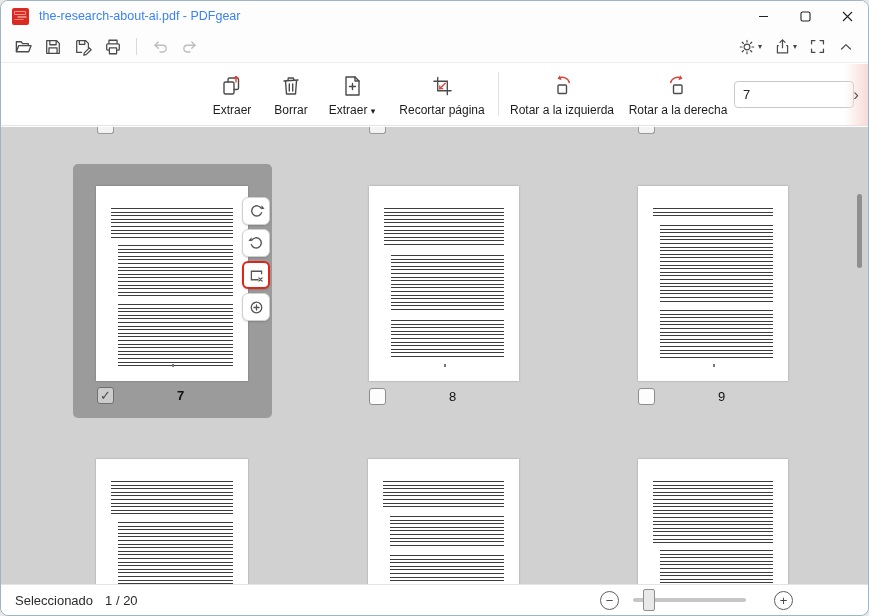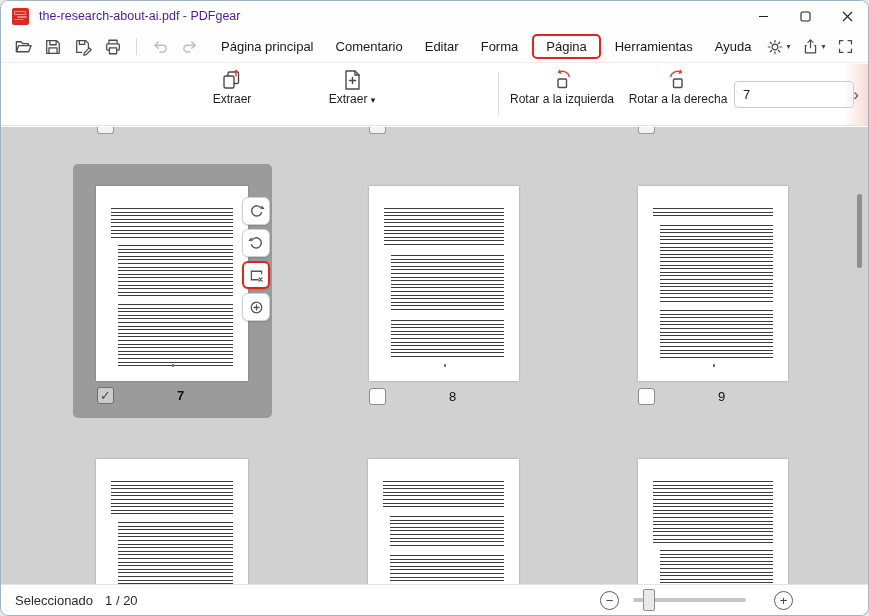--- a/index.html
+++ b/index.html
@@ -5,42 +5,42 @@
   * { margin:0; padding:0; box-sizing:border-box; }
   html,body { width:869px; height:616px; background:#e8e8e8; font-family:"Liberation Sans",sans-serif; }
   .window{ position:relative; width:869px; height:616px; background:#fff; border:1px solid #9fb4c4;
            border-radius:8px; overflow:hidden; }
 
   
   .titlebar{ position:absolute; top:0; left:0; right:0; height:30px; background:#fdfdfd; display:flex; align-items:center; }
   .appicon{ width:17px; height:17px; margin-left:11px; background:#d92b21; border-radius:2px; position:relative; flex:none;}
   .appicon::after{ content:""; position:absolute; left:3px; top:4px; width:10px; height:2px;
                    box-shadow:0 0 0 .6px #fff, 2px 4px 0 -0.5px #fff, -1px 7px 0 -0.5px #fff; opacity:.85;}
-  .title{ margin-left:10px; font-size:12.5px; color:#4c1d95; }
+  .title{ margin-left:10px; font-size:12.5px; color:#3b82f6; }
   .wctrls{ margin-left:auto; display:flex; height:100%; }
   .wbtn{ width:42px; height:30px; display:flex; align-items:center; justify-content:center;
          font-size:13px; color:#222; cursor:default;}
   .wbtn svg{ display:block; }
 
   
   .menubar{ position:absolute; top:30px; left:0; right:0; height:32px; background:#fdfdfd;
             display:flex; align-items:center; border-bottom:1px solid #ededed;}
   .qicons{ display:flex; align-items:center; margin-left:10px; gap:6px;}
   .qbtn{ width:24px; height:24px; display:flex; align-items:center; justify-content:center; border-radius:4px;}
   .vdiv{ width:1px; height:17px; background:#d9d9d9; margin:0 5px;}
   .menus{ display:flex; align-items:center; margin-left:8px; font-size:13px; color:#191919;}
   .mitem{ padding:5px 11px; border-radius:5px; white-space:nowrap;}
   .mitem.hl{ border:2px solid #df241a; padding:3px 12px; margin:0 3px;}
   .ricons{ margin-left:auto; display:flex; align-items:center; gap:4px; margin-right:10px;}
   .ribtn{ display:flex; align-items:center; padding:3px 4px; border-radius:4px;}
   .caret{ font-size:8px; color:#444; margin-left:2px;}
 
   
   .ribbon{ position:absolute; top:63px; left:0; right:0; height:62px; background:#fff; border-bottom:1px solid #e4e4e4;}
-  .tool{ position:absolute; top:0; display:flex; flex-direction:column; align-items:center; }
+  .tool{ position:absolute; top:6px; display:flex; flex-direction:column; align-items:center; gap:5px; }
   .tool .ticon{ height:28px; display:flex; align-items:flex-end; justify-content:center;}
   .tool .tlabel{ font-size:12px; color:#1d1d1d; white-space:nowrap;}
   .rdiv{ position:absolute; left:497px; top:8px; width:1px; height:44px; background:#e2e2e2;}
   .pageinput{ position:absolute; left:733px; top:17px; width:120px; height:27px; border:1px solid #c9c9c9;
               border-radius:4px; font-size:13px; padding:0 8px; color:#222; background:#fff;
               font-family:"Liberation Sans",sans-serif; outline:none;}
   .panelstrip{ position:absolute; right:0; top:0; width:24px; height:62px;
                background:linear-gradient(to right, rgba(250,220,216,0), #f7dbd7); display:flex; align-items:center; justify-content:center;}
   .panelchev{ font-size:17px; color:#555; }
 
@@ -143,29 +143,20 @@
             <path d="M8 4.5 L4.5 8 L8 11.5"></path>
         </svg>
       </div>
       <div class="qbtn">
         <svg width="18" height="18" viewBox="0 0 20 20" fill="none" stroke="#bdbdbd" stroke-width="1.5" stroke-linecap="round">
           <path d="M15.5 8 H7 a3.8 3.8 0 0 0 0 7.6 h3"></path>
             <path d="M12 4.5 L15.5 8 L12 11.5"></path>
         </svg>
       </div>
     </div>
-    <div class="menus">
-      <span class="mitem">Página principal</span>
-      <span class="mitem">Comentario</span>
-      <span class="mitem">Editar</span>
-      <span class="mitem">Forma</span>
-      <span class="mitem hl">Página</span>
-      <span class="mitem">Herramientas</span>
-      <span class="mitem">Ayuda</span>
-    </div>
     <div class="ricons">
       <div class="ribtn">
         <svg width="18" height="18" viewBox="0 0 20 20" fill="none" stroke="#4a4a4a" stroke-width="1.3" stroke-linecap="round">
           <circle cx="10" cy="10" r="3.2"></circle>
           <path d="M10 2.5 v2 M10 15.5 v2 M2.5 10 h2 M15.5 10 h2 M4.7 4.7 l1.4 1.4 M13.9 13.9 l1.4 1.4 M15.3 4.7 l-1.4 1.4 M6.1 13.9 l-1.4 1.4"></path>
         </svg>
         <span class="caret">▾</span>
       </div>
       <div class="ribtn">
         <svg width="17" height="17" viewBox="0 0 20 20" fill="none" stroke="#4a4a4a" stroke-width="1.4" stroke-linejoin="round" stroke-linecap="round">
@@ -194,32 +185,54 @@
         <svg width="24" height="24" viewBox="0 0 24 24" fill="none" stroke="#4a4a4a" stroke-width="1.4" stroke-linejoin="round" stroke-linecap="round">
           <rect x="4" y="8" width="10" height="12" rx="1.5"></rect>
           <path d="M8 8 V5.5 a1.5 1.5 0 0 1 1.5 -1.5 H17 a1.5 1.5 0 0 1 1.5 1.5 V14 a1.5 1.5 0 0 1 -1.5 1.5 H14"></path>
           <path d="M16 8 V2.8" stroke="#d5463c"></path>
             <path d="M14 4.6 L16 2.5 L18 4.6" stroke="#d5463c"></path>
         </svg>
       </div>
       <div class="tlabel">Extraer</div>
     </div>
 
+    <div class="tool" style="left:260px; width:60px;">
+      <div class="ticon">
+        <svg width="22" height="24" viewBox="0 0 22 24" fill="none" stroke="#4a4a4a" stroke-width="1.4" stroke-linecap="round" stroke-linejoin="round">
+          <path d="M4 6.5 h14" transform="rotate(-4 11 6.5)"></path>
+          <path d="M8 6 l.3 -2 h5 l.8 2"></path>
+          <path d="M5.5 7 l1 13 h9 l1 -13"></path>
+          <path d="M9.3 10 v7 M12.7 10 v7"></path>
+        </svg>
+      </div>
+      <div class="tlabel"><span>Borrar</span></div>
+    </div>
 
     <div class="tool" style="left:318px; width:66px;">
       <div class="ticon">
         <svg width="22" height="24" viewBox="0 0 22 24" fill="none" stroke="#4a4a4a" stroke-width="1.4" stroke-linejoin="round" stroke-linecap="round">
           <path d="M5 3 h9 l4 4 v14 H5 Z"></path>
             <path d="M14 3 v4 h4"></path>
           <path d="M11.5 9.5 v6 M8.5 12.5 h6"></path>
         </svg>
       </div>
       <div class="tlabel"><span>Extraer</span> <span style="font-size:9px;">▾</span></div>
     </div>
 
+    <div class="tool" style="left:390px; width:102px;">
+      <div class="ticon">
+        <svg width="23" height="24" viewBox="0 0 24 24" fill="none" stroke="#4a4a4a" stroke-width="1.4" stroke-linecap="round">
+          <path d="M7 3 V17 H21"></path>
+            <path d="M3 7 H17 V21"></path>
+          <path d="M9.2 14.8 L14.8 9.2" stroke="#d5463c"></path>
+          <path d="M9.2 11.8 V14.8 H12.2" stroke="#d5463c" fill="none"></path>
+        </svg>
+      </div>
+      <div class="tlabel">Recortar página</div>
+    </div>
 
     <div class="rdiv"></div>
 
     <div class="tool" style="left:503px; width:116px;">
       <div class="ticon">
         <svg width="26" height="24" viewBox="0 0 26 24" fill="none" stroke-linejoin="round">
           <rect x="9" y="11" width="8.5" height="8.5" rx="1" stroke="#4a4a4a" stroke-width="1.4"></rect>
           <path d="M20.5 9 A7.5 7.5 0 0 0 9.5 4.2" stroke="#d5463c" stroke-width="1.5"></path>
           <path d="M10.8 1.2 L8.6 4.8 L12.6 6.2 Z" fill="#d5463c"></path>
         </svg>

